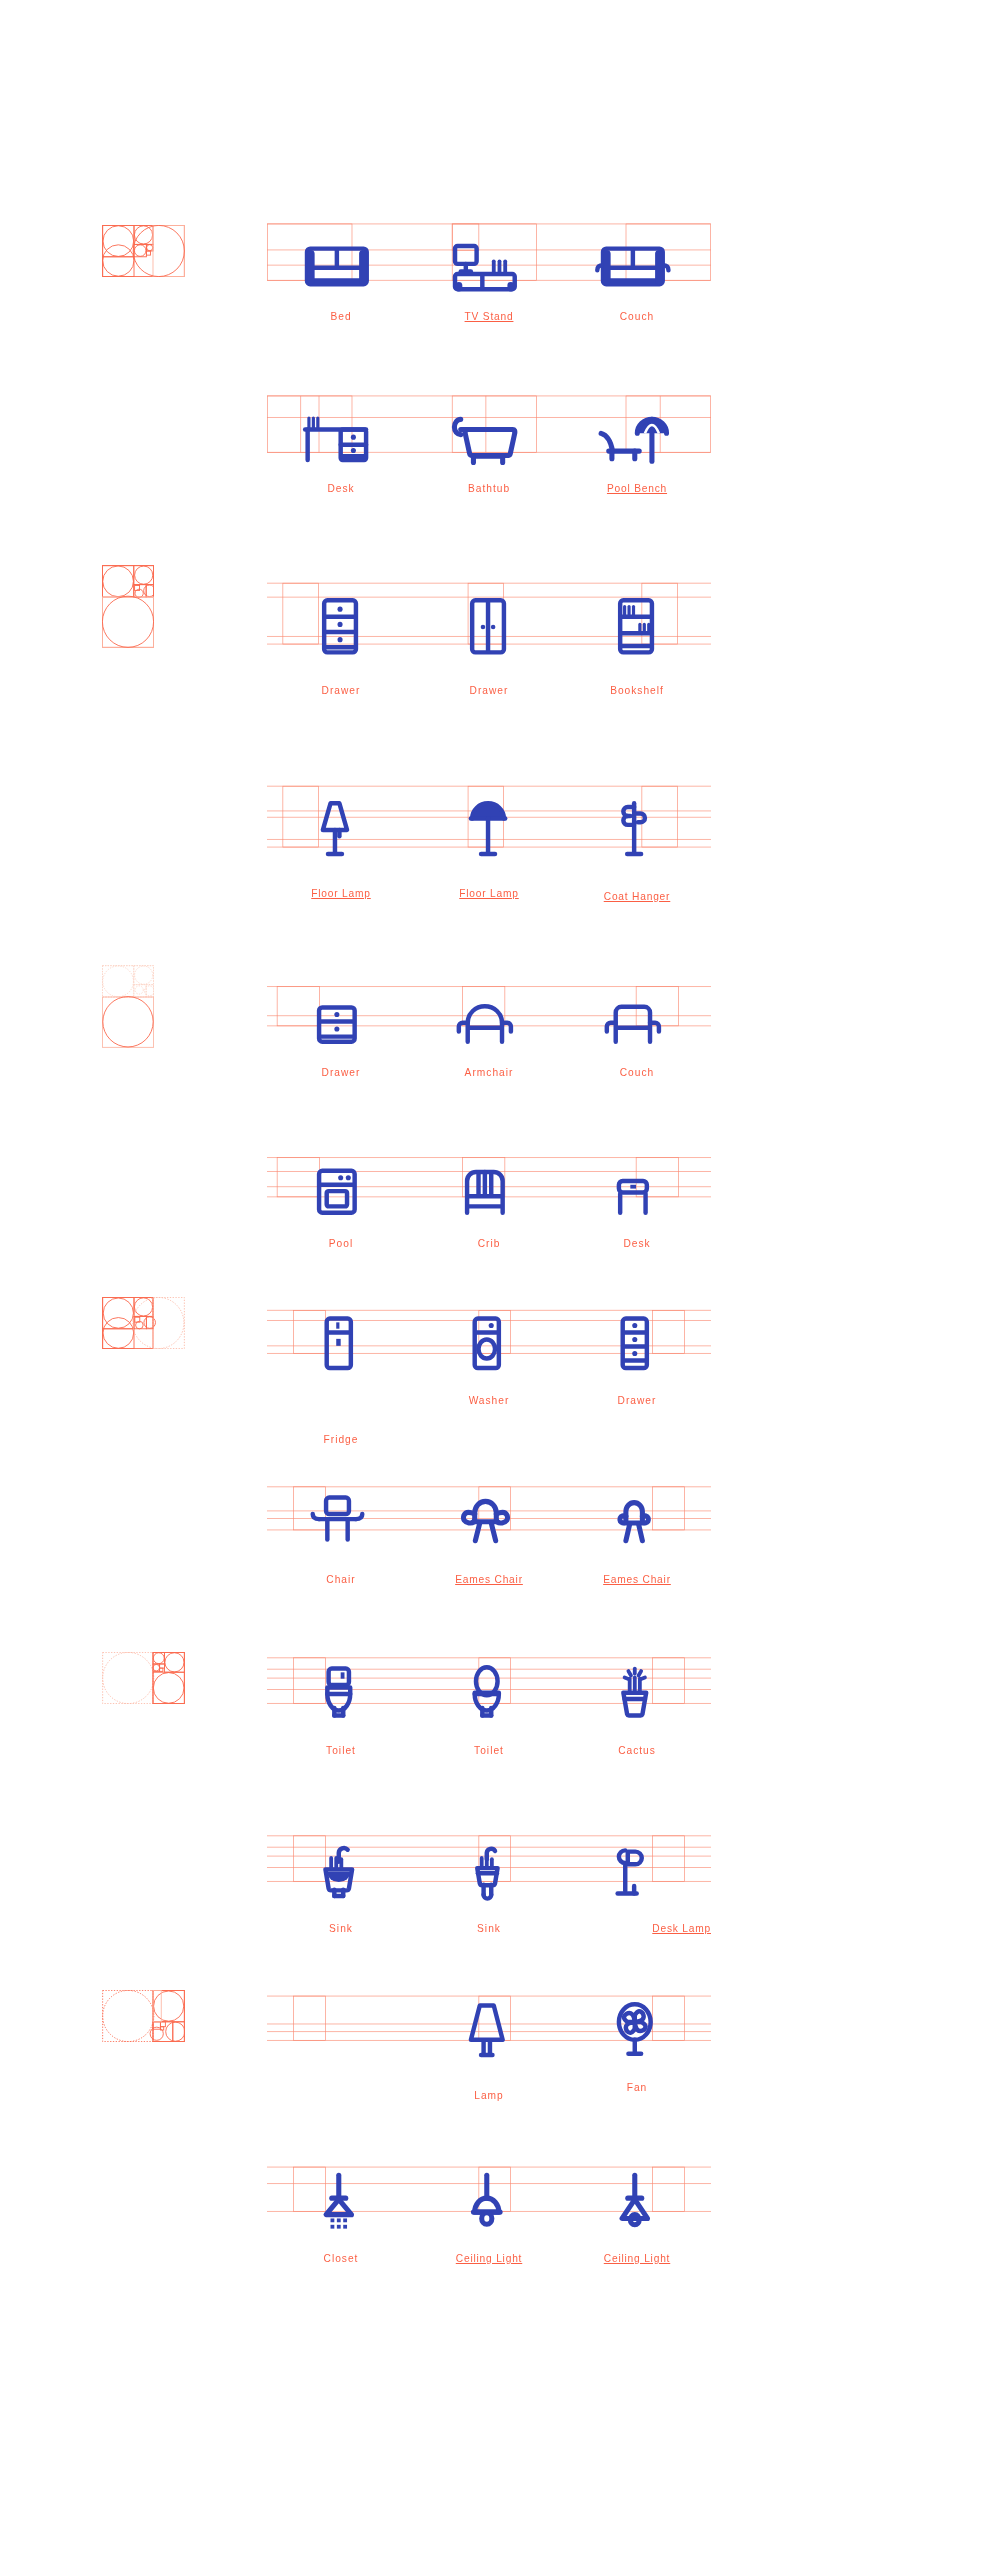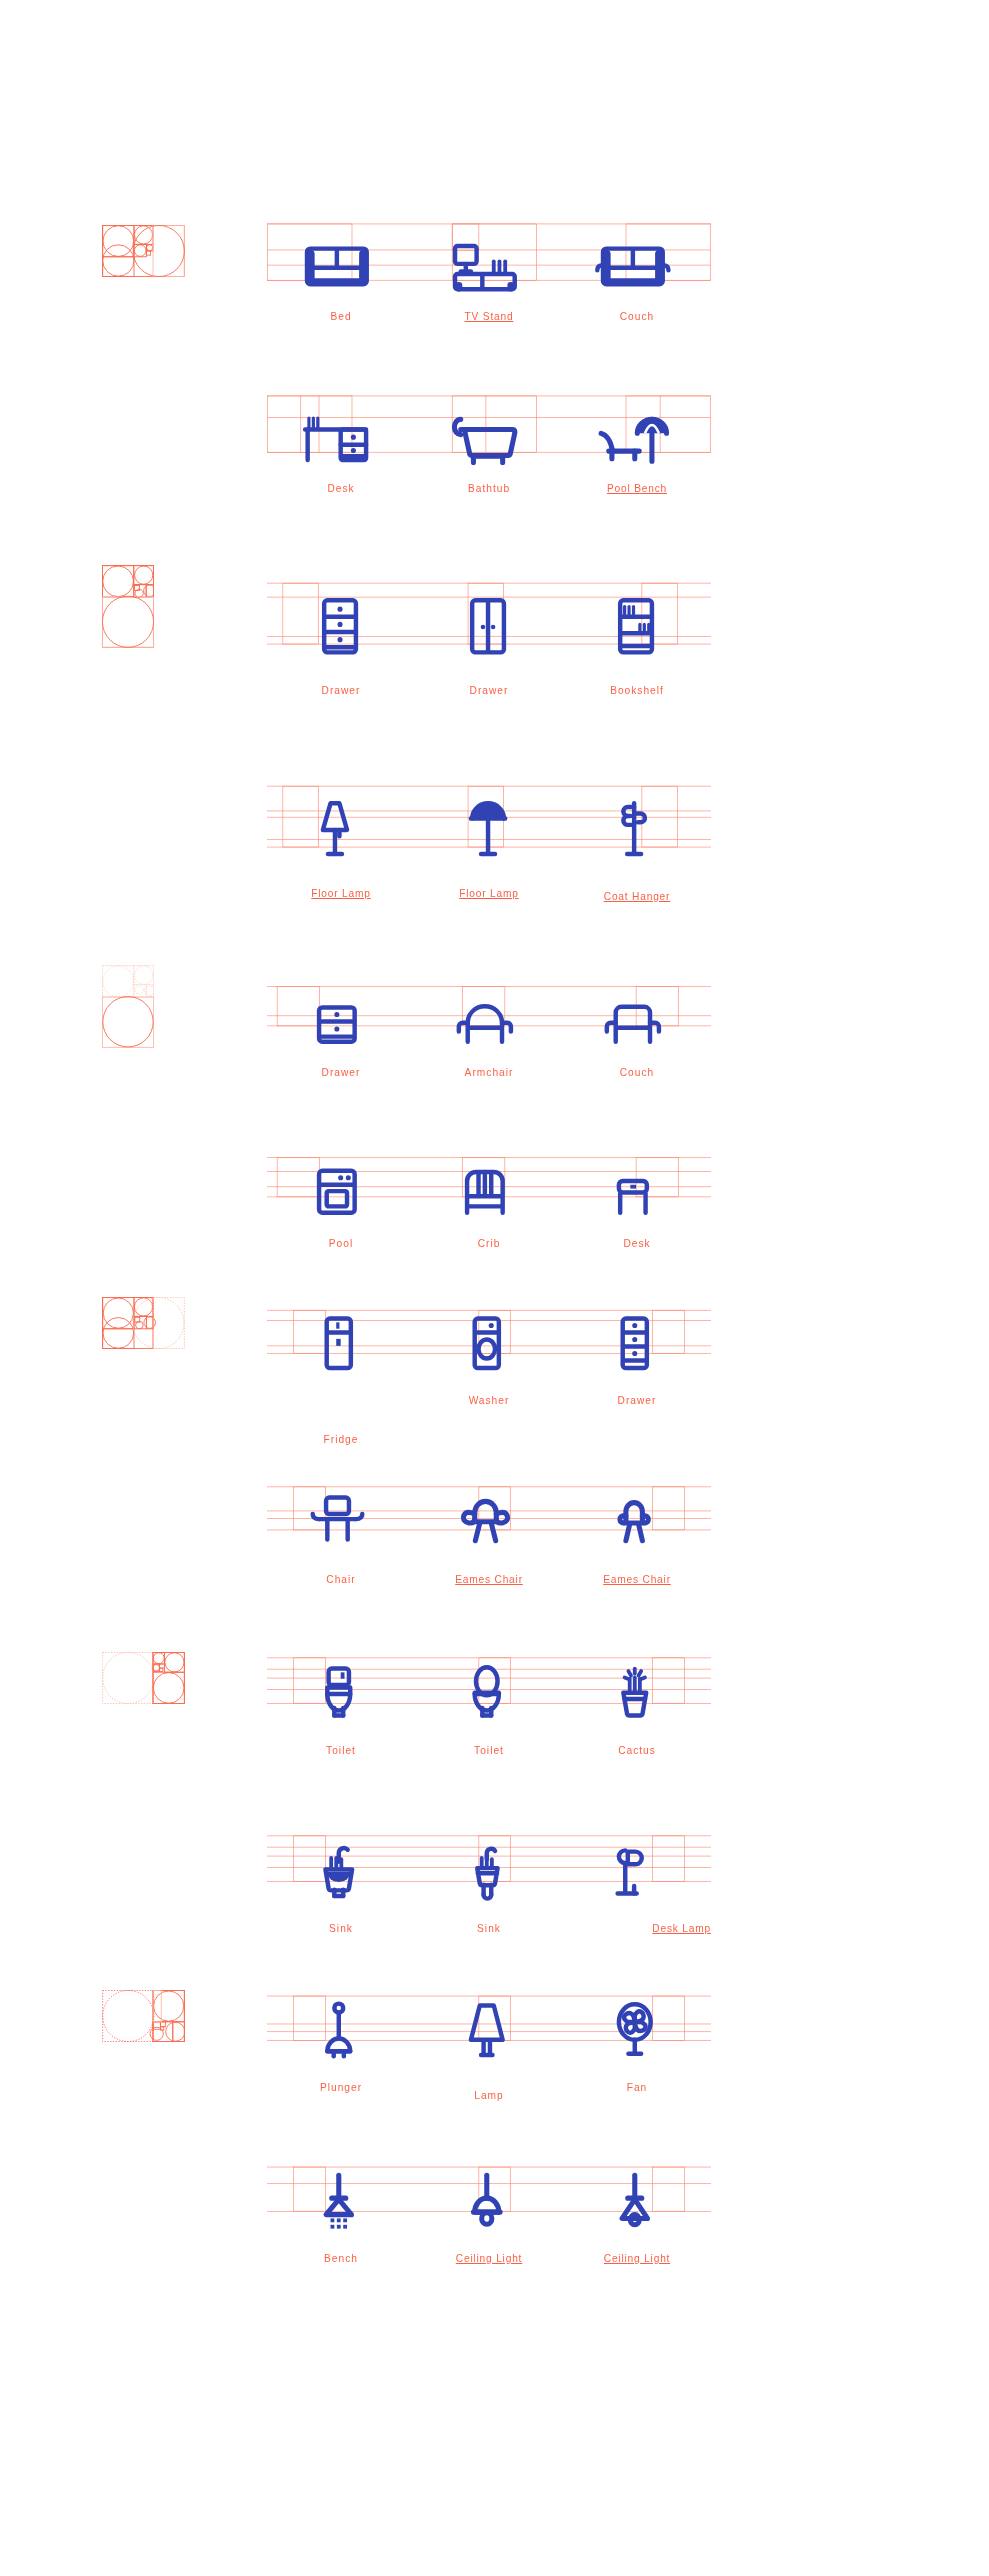--- a/index.html
+++ b/index.html
@@ -1075,28 +1075,20 @@
           <line x1="0" y1="22" x2="700" y2="22"></line>
           <line x1="0" y1="66" x2="700" y2="66"></line>
           <line x1="0" y1="78" x2="700" y2="78"></line>
           <line x1="0" y1="92" x2="700" y2="92"></line>
           <rect x="42" y="22" width="50" height="70"></rect>
           <rect x="334" y="22" width="50" height="70"></rect>
           <rect x="608" y="22" width="50" height="70"></rect>
         </g>
       </svg>
 
-      <div class="cell c0">
-        <div class="glyph">
-          <svg width="148" height="89" viewBox="-50 -12 233 110">
-              <use href="#g-plunger-icon"></use>
-            </svg>
-        </div>
-        <div class="label" style="top:100px;">Plunger</div>
-      </div>
       <div class="cell c1">
         <div class="glyph">
           <svg width="148" height="89" viewBox="-50 -12 233 110">
               <use href="#g-lamp-icon"></use>
             </svg>
         </div>
         <div class="label" style="top:100px;margin-top:8px;">Lamp</div>
       </div>
       <div class="cell c2">
         <div class="glyph">
@@ -1121,21 +1113,21 @@
           <rect x="608" y="22" width="50" height="70"></rect>
         </g>
       </svg>
 
       <div class="cell c0">
         <div class="glyph">
           <svg width="148" height="89" viewBox="-50 -12 233 110">
               <use href="#g-shower-icon"></use>
             </svg>
         </div>
-        <div class="label" style="top:100px;">Bench</div>
+        <div class="label" style="top:100px;">Closet</div>
       </div>
       <div class="cell c1">
         <div class="glyph">
           <svg width="148" height="89" viewBox="-50 -12 233 110">
               <use href="#g-ceiling-light-round-icon"></use>
             </svg>
         </div>
         <div class="label lbl-wide" style="top:100px;">Ceiling  Light</div>
       </div>
       <div class="cell c2">

